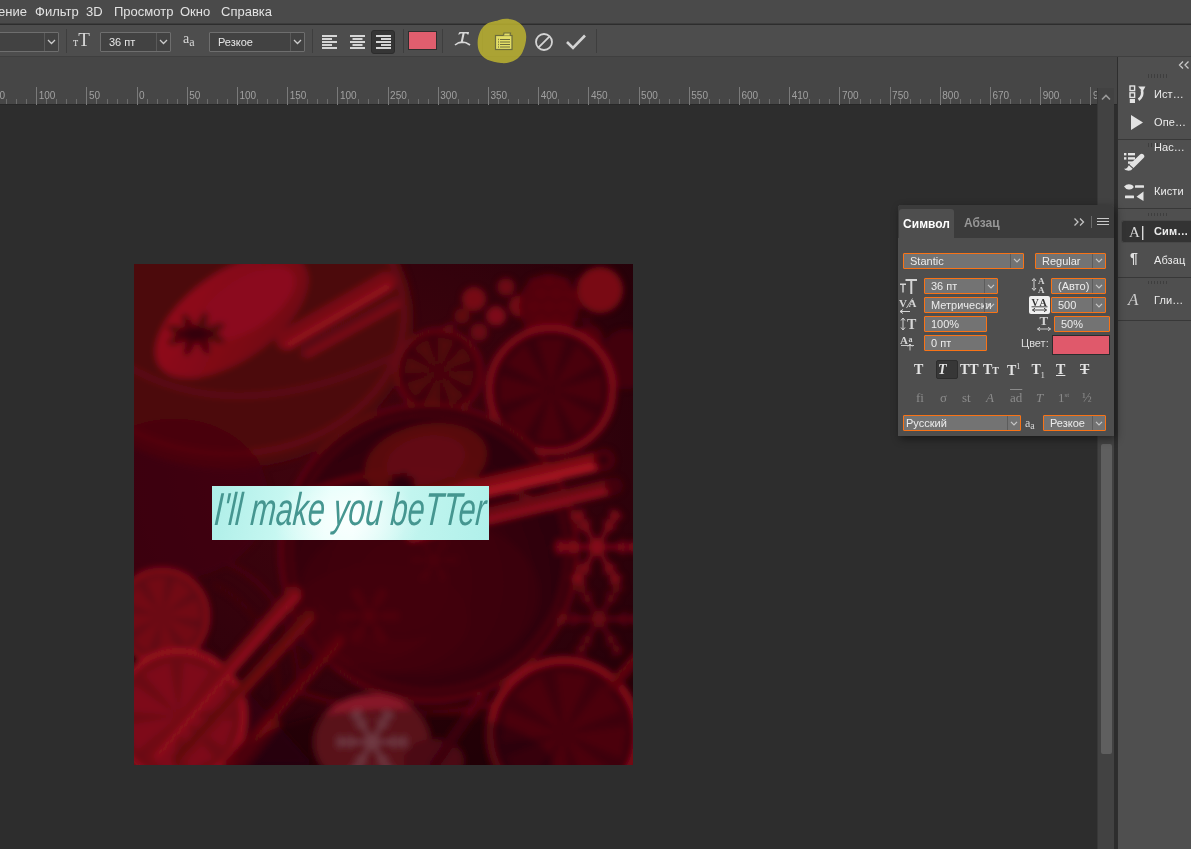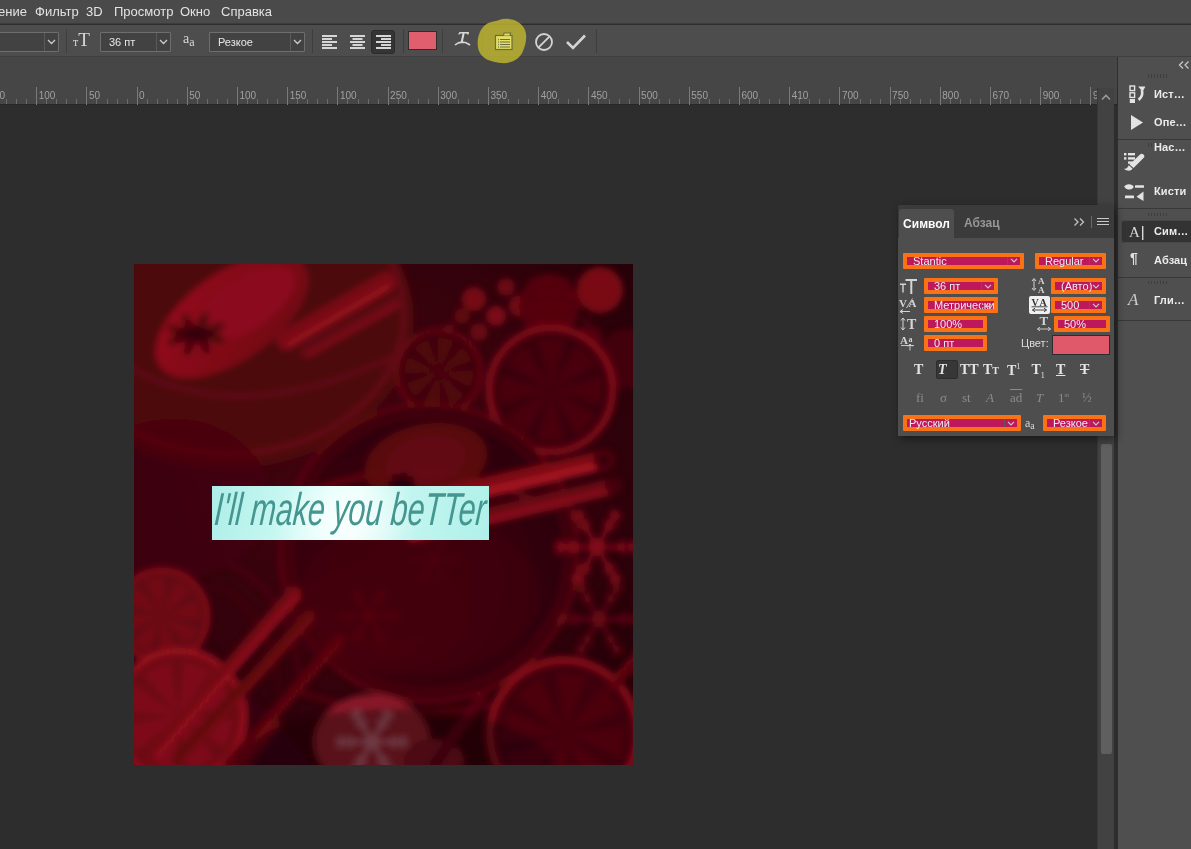--- a/index.html
+++ b/index.html
@@ -13,27 +13,27 @@
 .cmbv{position:absolute;right:0;top:0;bottom:0;width:14px;border-left:1px solid #5a5a5a;display:flex;align-items:center;justify-content:center}
 .band{position:absolute;left:0;top:57px;width:1117px;height:48px;background:#464646;border-bottom:1px solid #272727}
 .tkM{position:absolute;top:30px;width:1px;height:18px;background:#7a7a7a}
 .tkm{position:absolute;top:42px;width:1px;height:5px;background:#6b6b6b}
 .tkL{position:absolute;top:33px;font-weight:normal;font-size:10px;color:#a0a0a0}
 .canvas{position:absolute;left:0;top:105px;width:1117px;height:744px;background:#2d2d2d}
 .sbar{position:absolute;left:1097px;top:88px;width:17px;height:761px;background:#424242;border-left:1px solid #383838}
 .dock{position:absolute;left:1117px;top:57px;width:74px;height:792px;background:#4f4f4f;border-left:1px solid #2e2e2e}
 .grip{position:absolute;left:30px;width:20px;height:3.5px;background:repeating-linear-gradient(90deg,#3e3e3e 0 1px,rgba(0,0,0,0) 1px 3px)}
 .dsep{position:absolute;left:0;width:74px;height:1px;background:#383838}
-.dlab{position:absolute;left:36px;font-size:11px;color:#ececec;font-weight:bold;letter-spacing:0.1px}
+.dlab{position:absolute;left:36px;font-size:11px;color:#ececec;font-weight:normal;letter-spacing:0.1px}
 .panel{position:absolute;left:898px;top:205px;width:216px;height:231px;background:#4e4e4e;box-shadow:2px 3px 8px rgba(0,0,0,0.45);border-radius:3px 3px 0 0}
 .phdr{position:absolute;left:0;top:0;width:216px;height:33px;background:#3b3b3b;border-radius:3px 3px 0 0}
 .ptab{position:absolute;left:1px;top:4px;width:55px;height:29px;background:#4e4e4e;border-radius:3px 3px 0 0;display:flex;align-items:center;justify-content:center}
 .ptab span{color:#fff;font-weight:bold;font-size:12px}
 .ptab2{position:absolute;left:66px;top:11px;color:#969696;font-weight:bold;font-size:12px}
-.pin{position:absolute;height:16px;background:#be185d;border:4px solid #f97316;border-radius:1px}
+.pin{position:absolute;height:16px;background:#737373;border:1px solid #f97316;border-radius:1px}
 .pint{position:absolute;top:50%;transform:translateY(-50%);color:#ececec;font-size:11px;white-space:nowrap;overflow:hidden}
 .pcv{position:absolute;right:0;top:0;bottom:0;width:13px;border-left:1px solid #5c5c5c;display:flex;align-items:center;justify-content:center}
 .fx{font-family:"Liberation Serif",serif;font-size:14px;color:#e4e4e4}
 .fx b{font-weight:bold;font-style:normal}
 .fx i{font-style:italic;font-weight:bold}
 .lg{font-family:"Liberation Serif",serif;font-size:13px;color:#8b8b8b}
 .cyanbox{position:absolute;left:212px;top:486px;width:277px;height:54px;
   background:linear-gradient(100deg,#aeeee8 0%,#c6f7f1 25%,#e6fffb 42%,#ecfffc 52%,#c2f5ef 70%,#b0f0ea 100%);
   display:flex;align-items:center;justify-content:center;overflow:hidden}
 .cyantxt{font-style:italic;font-size:46px;color:#459690;letter-spacing:0;white-space:nowrap;transform:scaleX(0.66) skewX(-7deg);position:relative;top:-4px;font-weight:normal}

